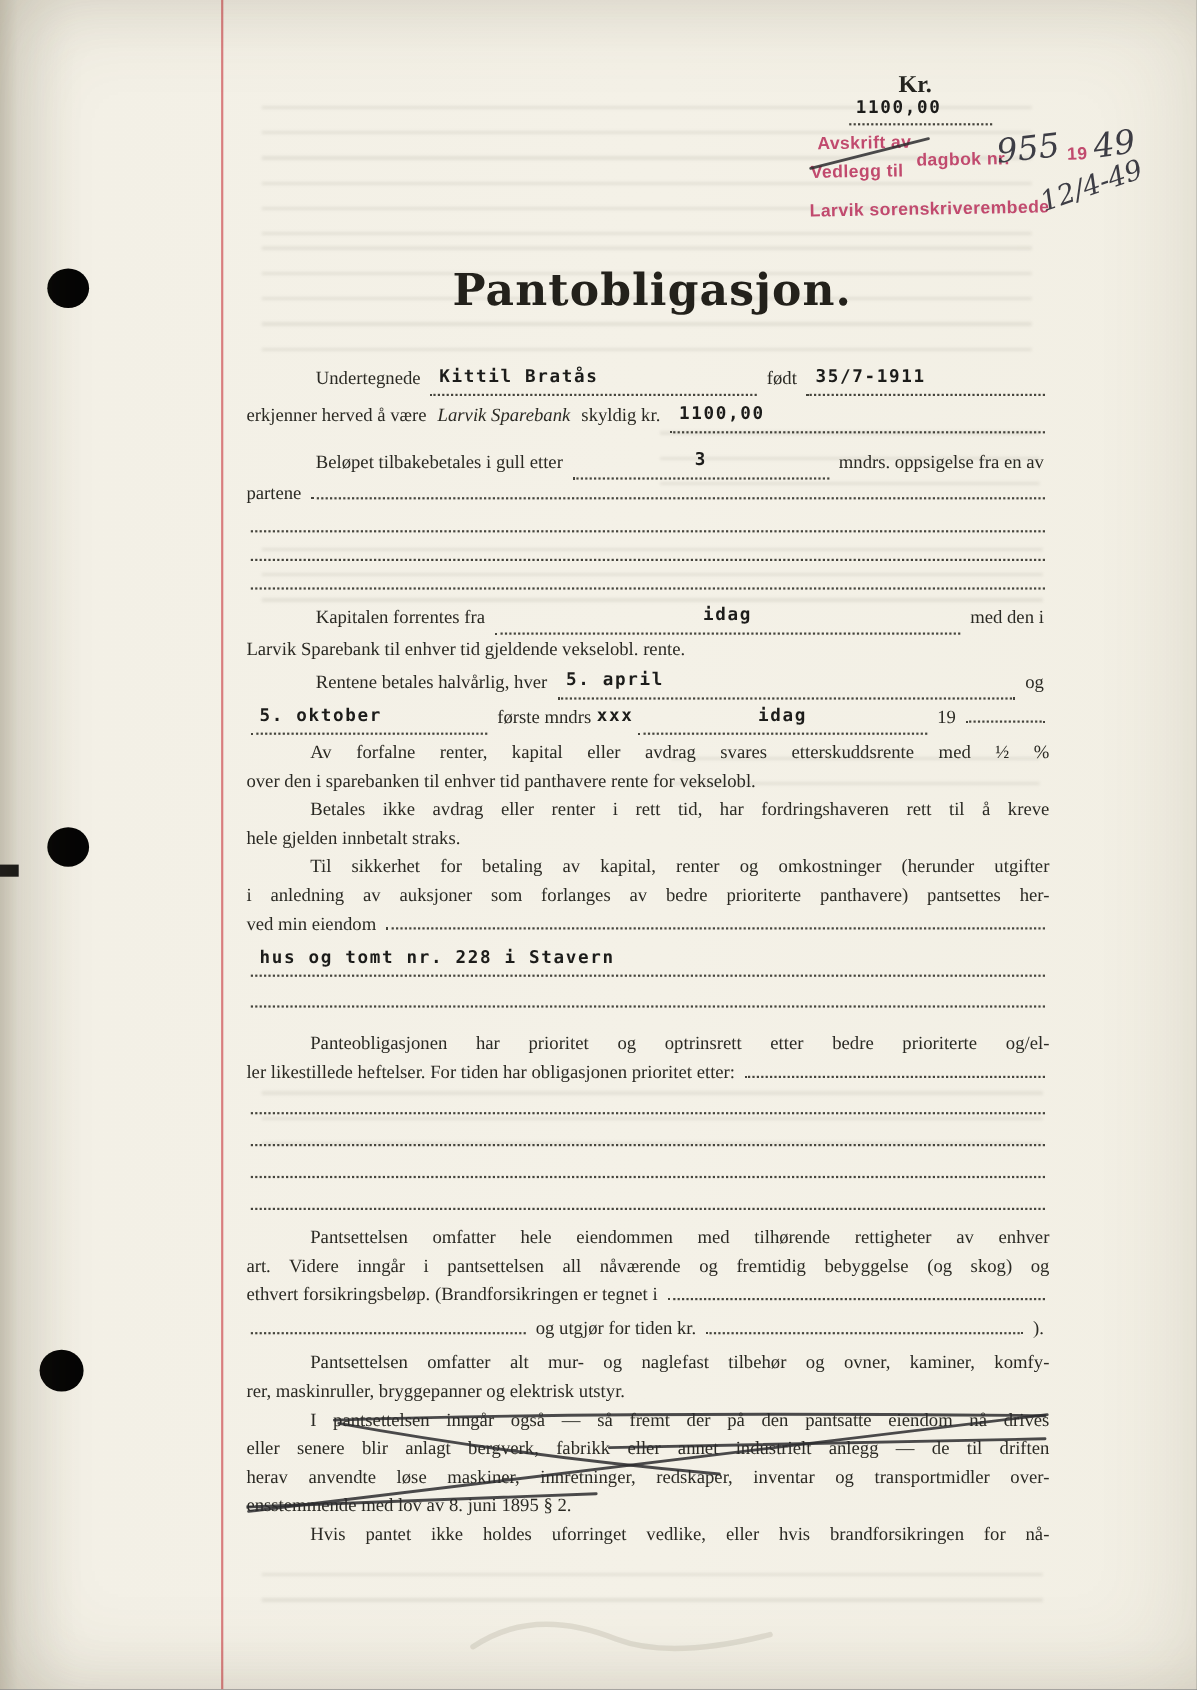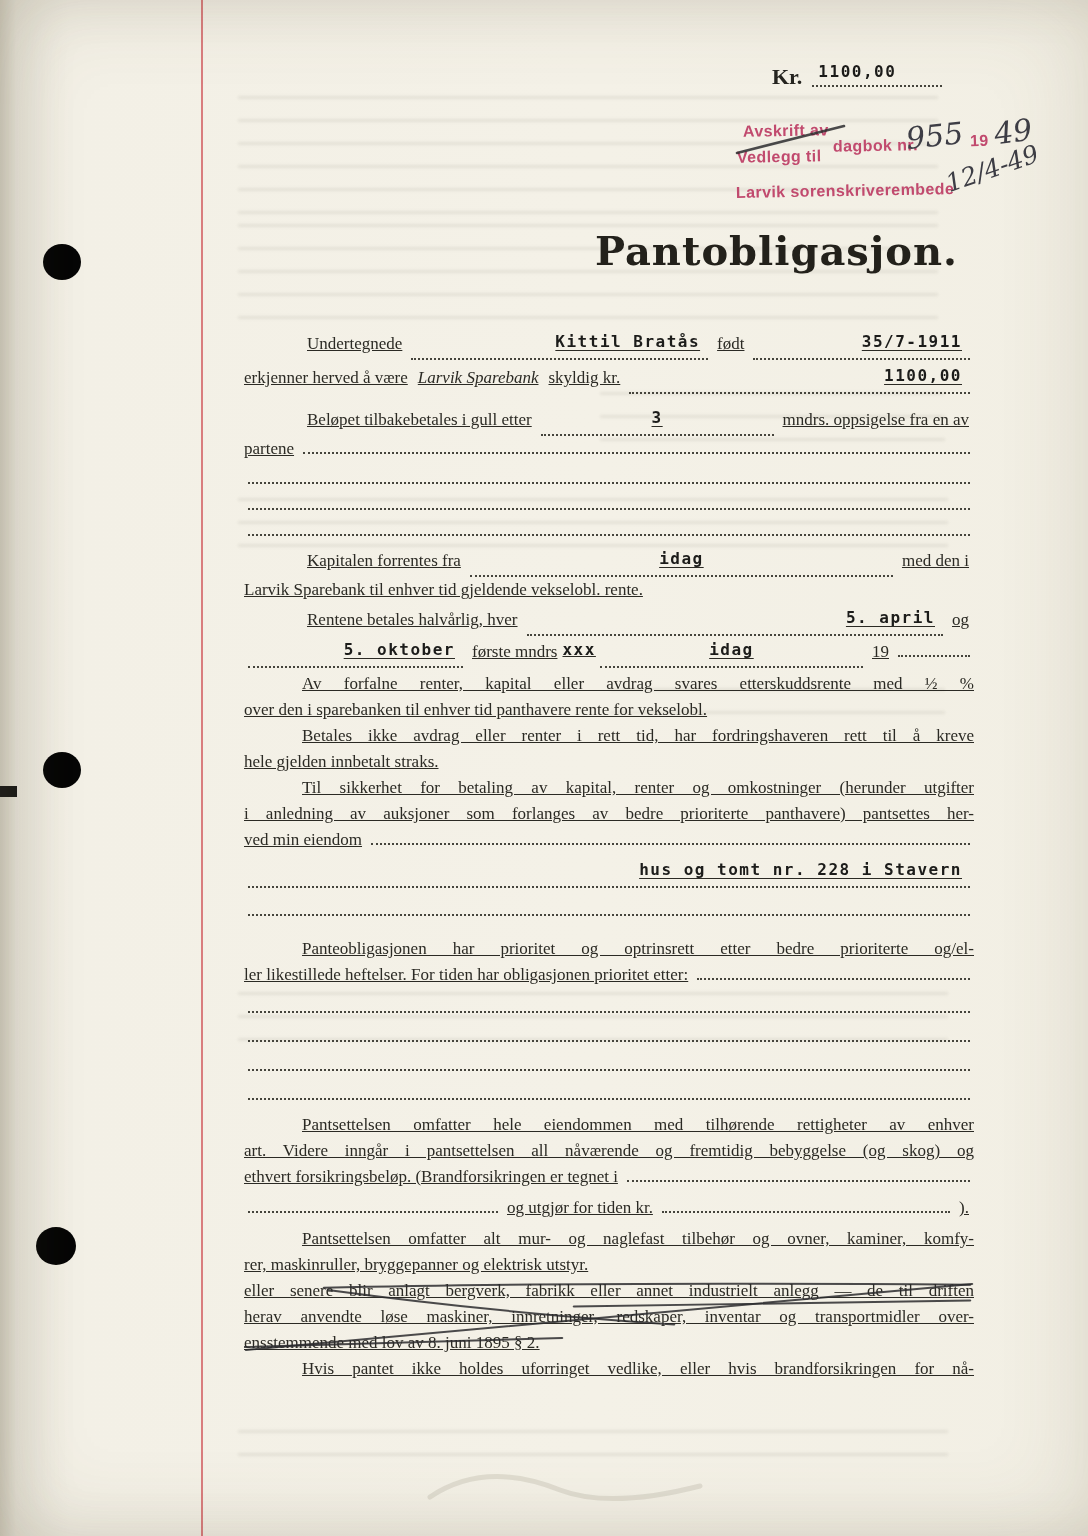--- a/index.html
+++ b/index.html
@@ -24,21 +24,21 @@
   #hole3 { left:36px;  top:1227px; width:40px; height:38px; }
 
   .edge-mark { position:absolute; left:0; top:786px; width:17px; height:11px; background:#151515; }
 
   .ghost {
     position:absolute; pointer-events:none; opacity:.34; filter:blur(1.5px);
     background:repeating-linear-gradient(180deg, rgba(122,119,104,.38) 0 3px, transparent 3px 23px);
   }
 
   
-  .kr { position:absolute; left:772px; top:64px; display:flex; align-items:flex-start; }
+  .kr { position:absolute; left:772px; top:64px; display:flex; align-items:center;flex-direction:column; }
   .kr-label { font-weight:bold; font-size:22px; margin-right:10px; color:#262520; }
   .kr-fill { border-bottom:2px dotted #45443c; padding:0 46px 2px 6px; }
   .kr-val { font-size:20px; }
 
   
   .stamp {
     position:absolute; color:#c14a6e; font-family:"Liberation Sans", sans-serif;
     font-weight:bold; font-size:16px; letter-spacing:.4px; white-space:nowrap;
   }
   .hand {
@@ -48,45 +48,45 @@
   #stamp-avskrift { left:743px; top:122px; transform:rotate(-1deg); }
   #stamp-vedlegg  { left:737px; top:148px; transform:rotate(-1deg); }
   #stamp-dagbok   { left:833px; top:137px; transform:rotate(-1deg); }
   #stamp-19       { left:970px; top:132px; transform:rotate(-2deg); }
   #stamp-office   { left:736px; top:182px; transform:rotate(-1deg); }
   #hand-955  { left:906px; top:118px; font-size:30px; transform:rotate(-6deg); }
   #hand-49   { left:994px; top:114px; font-size:30px; transform:rotate(-8deg); }
   #hand-date { left:944px; top:154px; font-size:25px; transform:rotate(-19deg); }
 
   .title {
-    position:absolute; left:228px; top:227px; width:730px; text-align:right;
+    position:absolute; left:228px; top:240px; width:730px; text-align:center;
     font-family:"DejaVu Serif", serif; font-size:40px; font-weight:bold;
     letter-spacing:1px; color:#23211b;
   }
 
   
-  .content { position:absolute; left:244px; top:331px; width:730px; font-size:17px; line-height:26px;text-decoration:underline; }
+  .content { position:absolute; left:224px; top:331px; width:730px; font-size:17px; line-height:26px; }
   .row { display:flex; align-items:baseline; }
   .row > .txt { white-space:nowrap; margin:0 5px; }
   .row > .txt:first-child { margin-left:0; }
   .jl { text-align:justify; text-align-last:justify; }
   .ln { text-align:left; }
   .ind { display:inline-block; width:58px; }
   .ind-f { flex:0 0 58px; }
   .itb { font-style:italic; }
 
   .dots { flex:1 1 auto; border-bottom:2px dotted #45443c; margin:0 4px; min-width:24px; }
   .dots.w72 { flex:0 0 72px; }
   .dotrow { display:flex; align-items:flex-end; height:26px; }
   .dotrow .dots { margin-bottom:4px; }
   .dotrow-lg { height:29px; }
 
   .fill { border-bottom:2px dotted #45443c; padding:0 8px 1px 8px; margin:0 4px; min-width:30px; white-space:nowrap; }
   .fill.c { text-align:center; }
-  .fill.l { text-align:right; }
+  .fill.l { text-align:left; }
   .grow   { flex:1 1 0; }
   .grow14 { flex:1.4 1 0; }
   .w215 { flex:0 0 215px; }
   .w250 { flex:0 0 250px; }
   .spacer170 { flex:0 0 168px; }
 
   .typed {
     font-family:"DejaVu Sans Mono", monospace; font-weight:700; font-size:16px;
     letter-spacing:1.5px; color:#1c1c1a; position:relative; top:-2px; white-space:nowrap;
   }
@@ -255,20 +255,21 @@
     <div class="row mb5">
       <span class="dots w250" style="flex:0 0 250px;"></span>
       <span class="txt">og utgjør for tiden kr.</span>
       <span class="dots"></span>
       <span class="txt">).</span>
     </div>
     <div class="jl"><span class="ind"></span><span>Pantsettelsen omfatter alt mur- og naglefast tilbehør og ovner, kaminer, komfy-</span></div>
     <div class="ln">rer, maskinruller, bryggepanner og elektrisk utstyr.</div>
 
     <div class="struck-block">
+      <div class="jl"><span class="ind"></span><span>I pantsettelsen inngår også — så fremt der på den pantsatte eiendom nå drives</span></div>
       <div class="jl">eller senere blir anlagt bergverk, fabrikk eller annet industrielt anlegg — de til driften</div>
       <div class="jl">herav anvendte løse maskiner, innretninger, redskaper, inventar og transportmidler over-</div>
       <div class="ln">ensstemmende med lov av 8. juni 1895 § 2.</div>
       <svg class="struck-svg" viewBox="0 0 730 104" preserveAspectRatio="none">
         <path class="pen" d="M80,13 Q330,5 726,9"></path>
         <path class="pen" d="M2,96 Q300,60 728,8"></path>
         <path class="pen" d="M330,38 Q520,34 726,30"></path>
         <path class="pen" d="M0,92 Q160,86 318,80"></path>
         <path class="pen" d="M84,16 Q250,46 430,62"></path>
       </svg>

